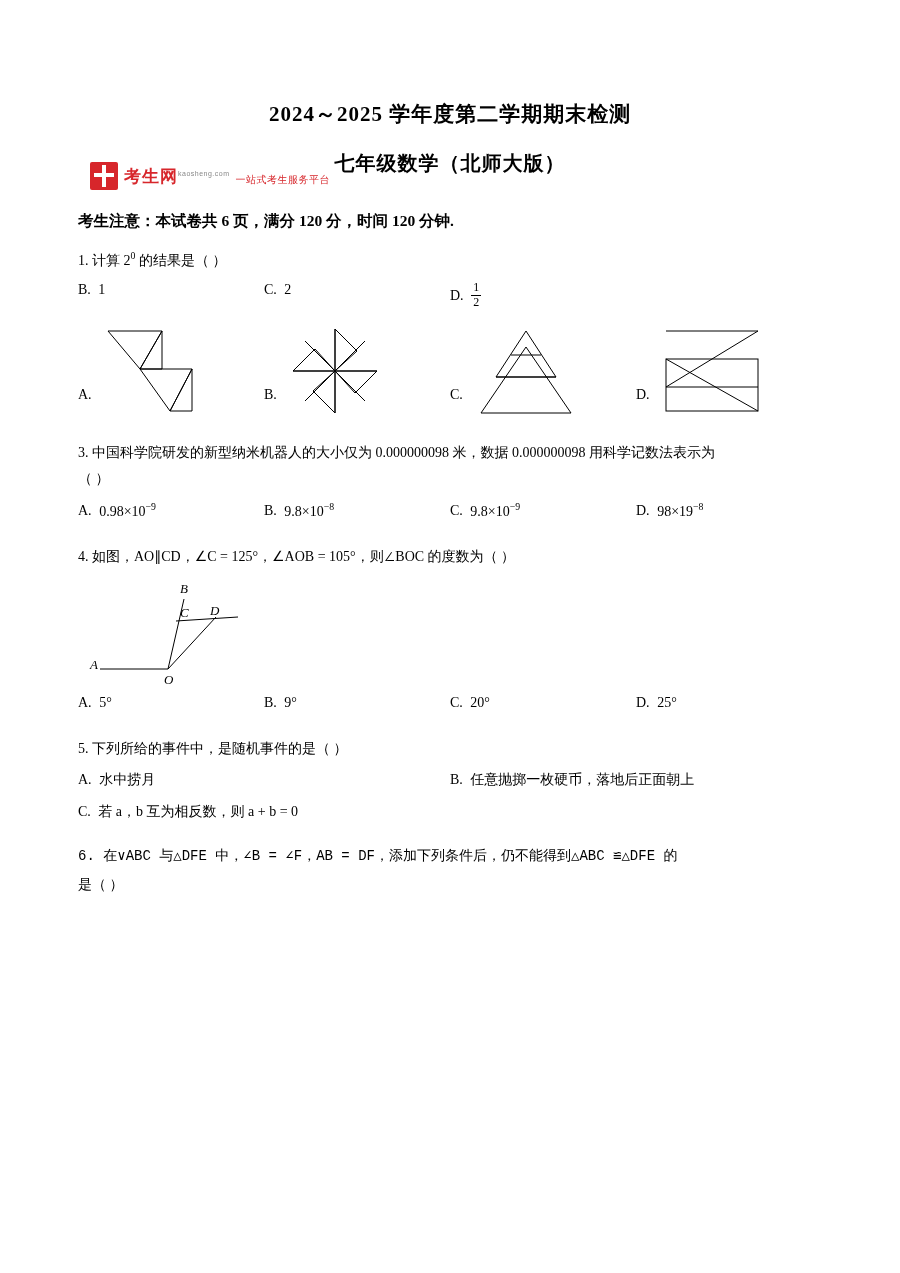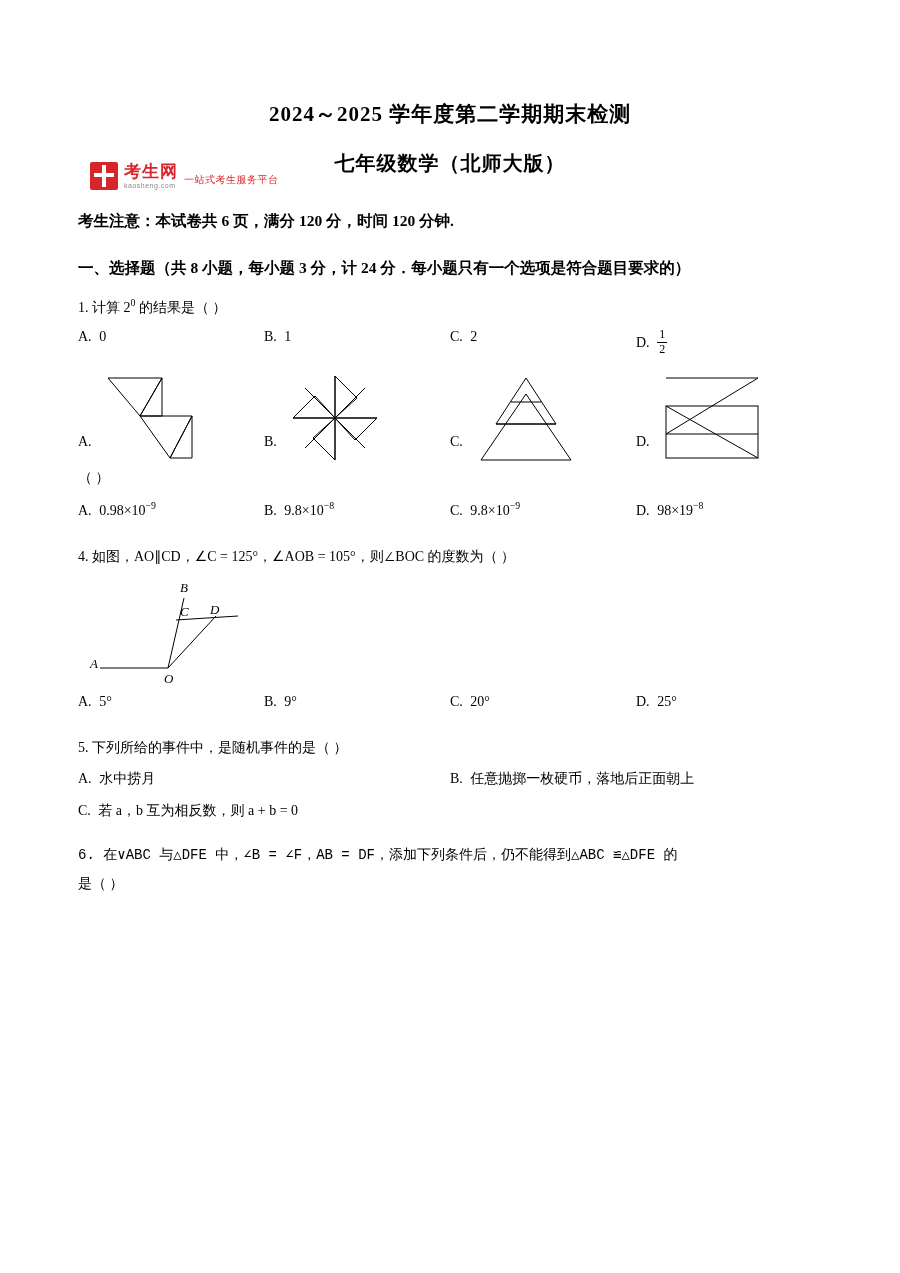--- a/index.html
+++ b/index.html
@@ -48,21 +48,21 @@
   }
   .logo-mark:after {
     content: "";
     position: absolute;
     left: 4px; top: 11px;
     width: 20px; height: 4px;
     background: #fff;
   }
   .logo-text {
     display: flex;
-    flex-direction: column;
+    flex-direction: row;
     line-height: 1;
   }
   .logo-cn {
     font-family: "Liberation Sans", sans-serif;
     font-size: 17px;
     font-weight: bold;
     color: #d7262b;
     letter-spacing: 1px;
   }
   .logo-en {
@@ -166,31 +166,26 @@
     <div class="logo-text">
       <span class="logo-cn">考生网</span>
       <span class="logo-en">kaosheng.com</span>
     </div>
     <div class="logo-slogan">一站式考生服务平台</div>
   </div>
 
   <div class="doc-title">2024～2025 学年度第二学期期末检测</div>
   <div class="doc-subtitle">七年级数学（北师大版）</div>
   <div class="notice">考生注意：本试卷共 6 页，满分 120 分，时间 120 分钟.</div>
-  <div class="section-head">一、选择题（共 8 小题，每小题 3 分，计 24 分．每小题只有一个选项是符合题目要求的）</div>
 
   <div class="q">
     <span>1.</span>
     <span>计算 2</span><sup>0</sup><span> 的结果是（      ）</span>
   </div>
   <div class="opts">
-    <div>
-      <span class="opt-label">A.</span>
-      <span>0</span>
-    </div>
     <div>
       <span class="opt-label">B.</span>
       <span>1</span>
     </div>
     <div>
       <span class="opt-label">C.</span>
       <span>2</span>
     </div>
     <div>
       <span class="opt-label">D.</span>
@@ -244,20 +239,24 @@
       <svg width="110" height="92" viewBox="0 0 110 92">
         <g fill="none" stroke="#000" stroke-width="1">
           <path d="M8 6 L100 6 L8 62 L100 62"></path>
           <rect x="8" y="34" width="92" height="52"></rect>
           <path d="M8 34 L100 86"></path>
         </g>
       </svg>
     </div>
   </div>
 
+  <div class="q" style="margin-top:24px;">
+    <span>3.</span>
+    <span>中国科学院研发的新型纳米机器人的大小仅为 0.000000098 米，数据 0.000000098 用科学记数法表示为</span>
+  </div>
   <div class="q" style="margin-top:2px;">（      ）</div>
   <div class="opts">
     <div>
       <span class="opt-label">A.</span>
       <span>0.98×10</span><sup>−9</sup>
     </div>
     <div>
       <span class="opt-label">B.</span>
       <span>9.8×10</span><sup>−8</sup>
     </div>

